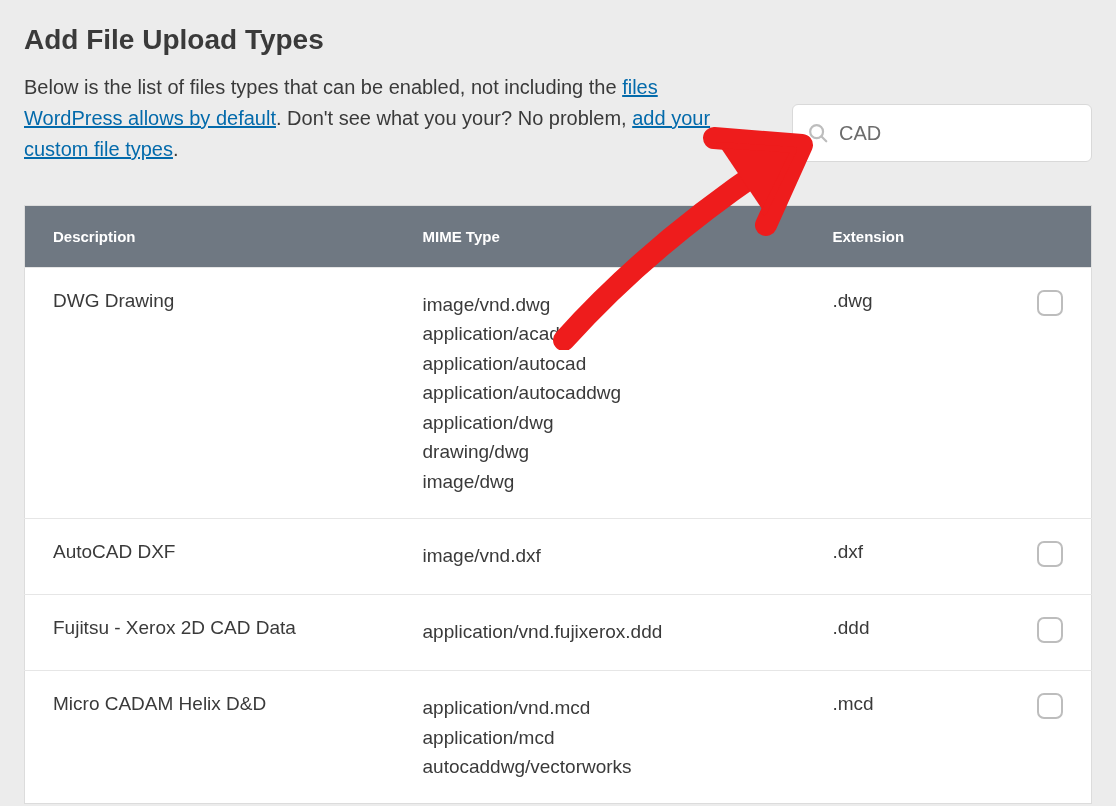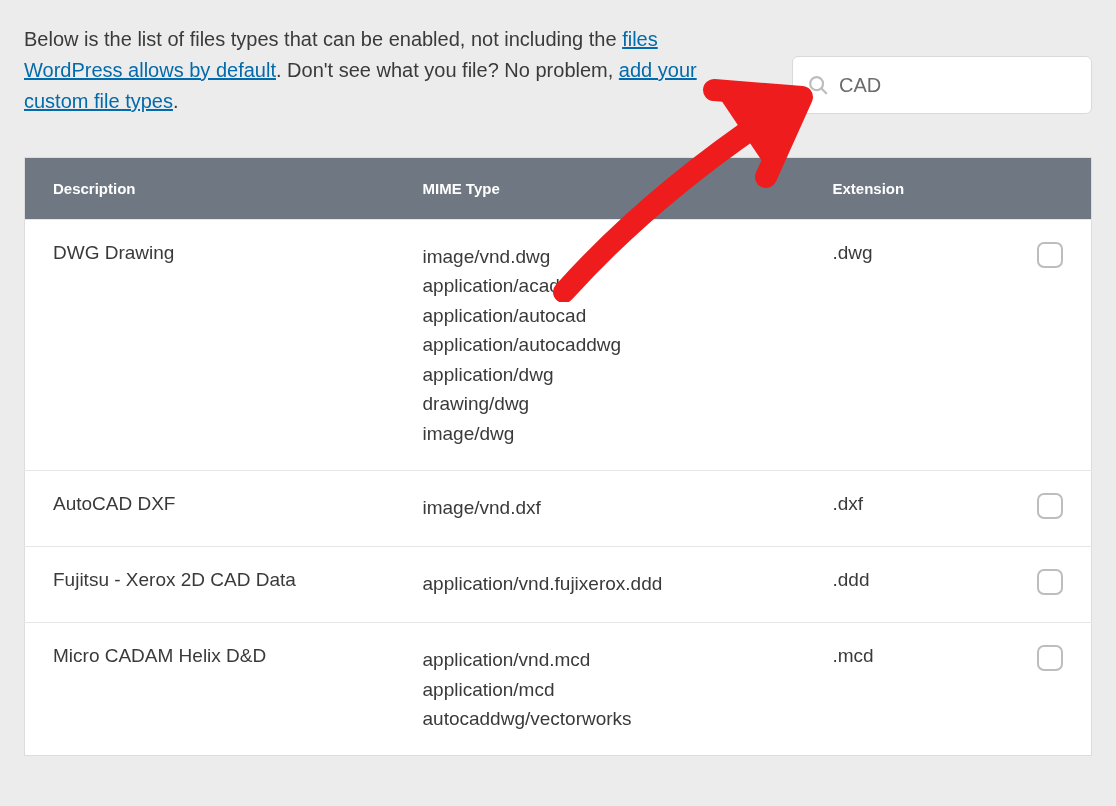--- a/index.html
+++ b/index.html
@@ -98,24 +98,25 @@
       left: 520px;
       top: 18px;
       pointer-events: none;
       z-index: 5;
     }
   </style>
 </head>
 <body>
 
 <div class="container">
+  <h1 class="title">Add File Upload Types</h1>
 
   <div class="header-row">
     <p class="intro">
-      <span>Below is the list of files types that can be enabled, not including the </span><a href="#">files WordPress allows by default</a><span>. Don't see what you file? No problem, </span><a href="#">add your custom file types</a><span>.</span>
+      <span>Below is the list of files types that can be enabled, not including the </span><a href="#">files WordPress allows by default</a><span>. Don't see what you your? No problem, </span><a href="#">add your custom file types</a><span>.</span>
     </p>
 
     <svg class="arrow-overlay" width="280" height="260" viewBox="0 0 280 260">
       <g fill="none" stroke="#ee1c1c" stroke-linecap="round" stroke-linejoin="round">
         <path d="M20 250 Q 110 150 240 65" stroke-width="22"></path>
         <path d="M170 48 L258 55 L222 135" stroke-width="22"></path>
         <path d="M175 55 L250 60 L220 122" fill="#ee1c1c" stroke-width="6"></path>
       </g>
     </svg>
 

